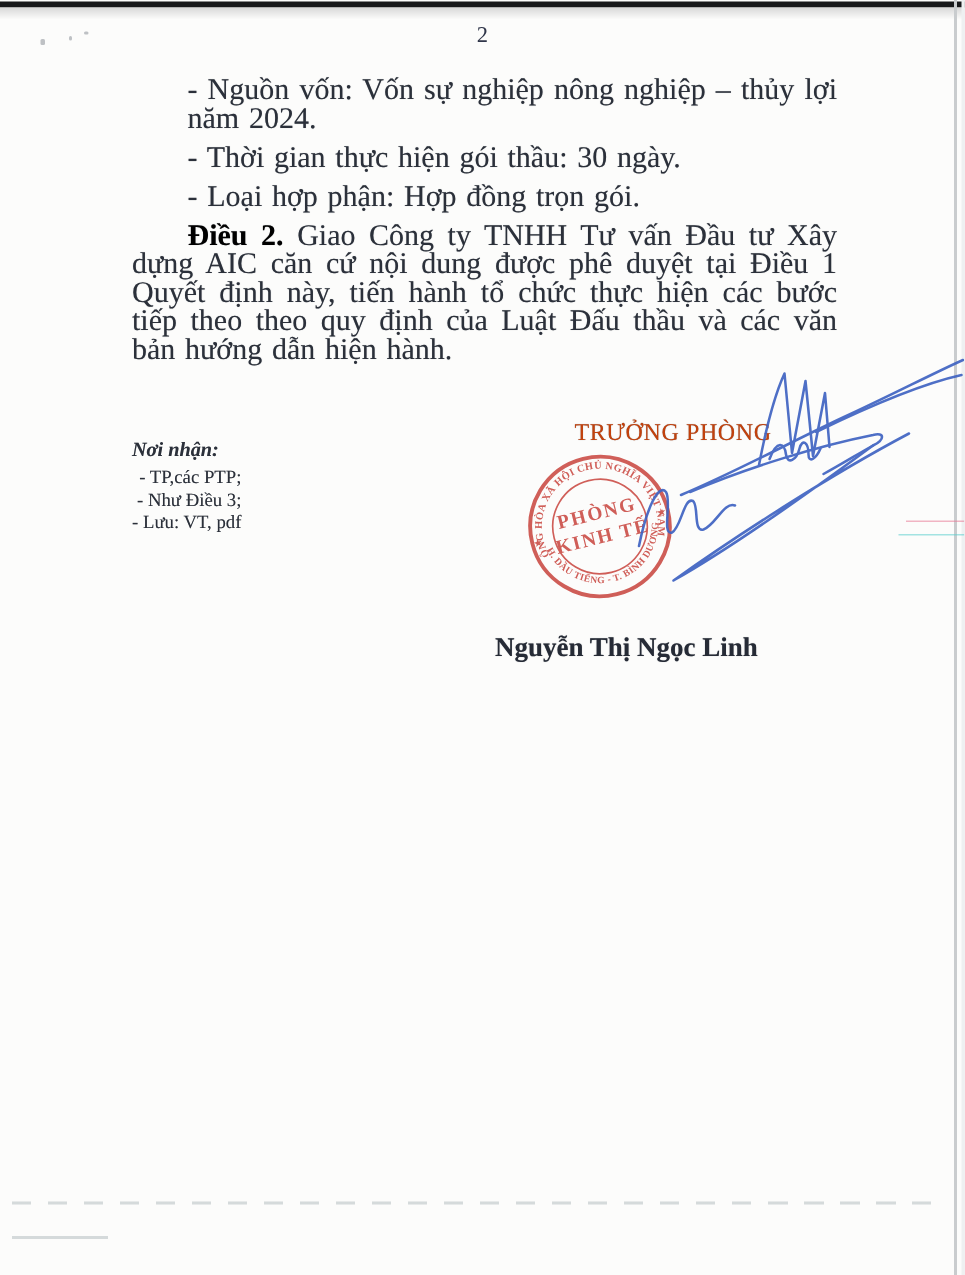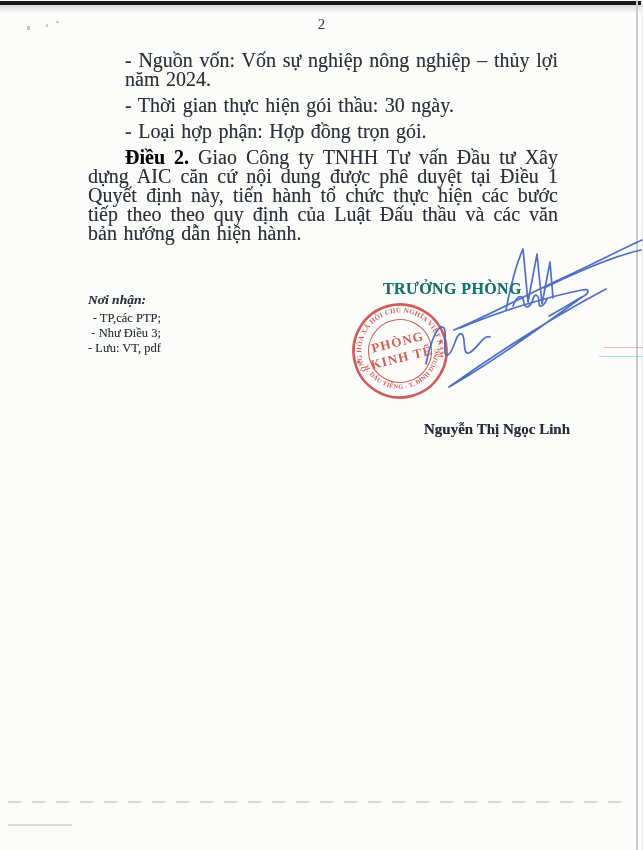--- a/index.html
+++ b/index.html
@@ -33,24 +33,24 @@
     font-size:20px; line-height:19px; text-align:justify;
     word-spacing:1.5px; text-shadow:0 0 .5px rgba(43,48,58,.45); }
   .bullet { padding-left:37px; margin-bottom:7px; }
   .para   { text-indent:37px; margin-top:5px; }
   .para b { color:#000000; }
 
   .recipients { position:absolute; left:88px; top:292px; text-shadow:0 0 .4px rgba(43,48,58,.4); }
   .recipients-heading { font-size:13.5px; font-weight:bold; font-style:italic; margin-bottom:3px; }
   .recipients-item { font-size:12.5px; line-height:15px;text-align:right; }
 
-  .sign-title { position:absolute; left:383px; top:280px; font-size:16px; font-weight:bold;
-    letter-spacing:.4px; color:#0f766e; text-shadow:0 0 .5px rgba(35,38,46,.5); }
-  .signer-name { position:absolute; left:330px; top:421px; width:240px; text-align:right;
-    font-size:15px; font-weight:bold; color:#262b36; text-shadow:0 0 .5px rgba(38,43,54,.5); }
+  .sign-title { position:absolute; left:383px; top:280px; font-size:16px; font-weight:normal;
+    letter-spacing:.4px; color:#c2410c; text-shadow:0 0 .5px rgba(35,38,46,.5); }
+  .signer-name { position:absolute; left:330px; top:421px; width:240px; text-align:left;
+    font-size:18px; font-weight:bold; color:#262b36; text-shadow:0 0 .5px rgba(38,43,54,.5); }
 
   .stamp-svg { position:absolute; left:325px; top:276px; z-index:2; }
   .sig-svg   { position:absolute; left:392px; top:222px; z-index:3; }
 </style>
 </head>
 <body>
 
 <div class="page">
 
   <div class="scan-top-bar"></div>

